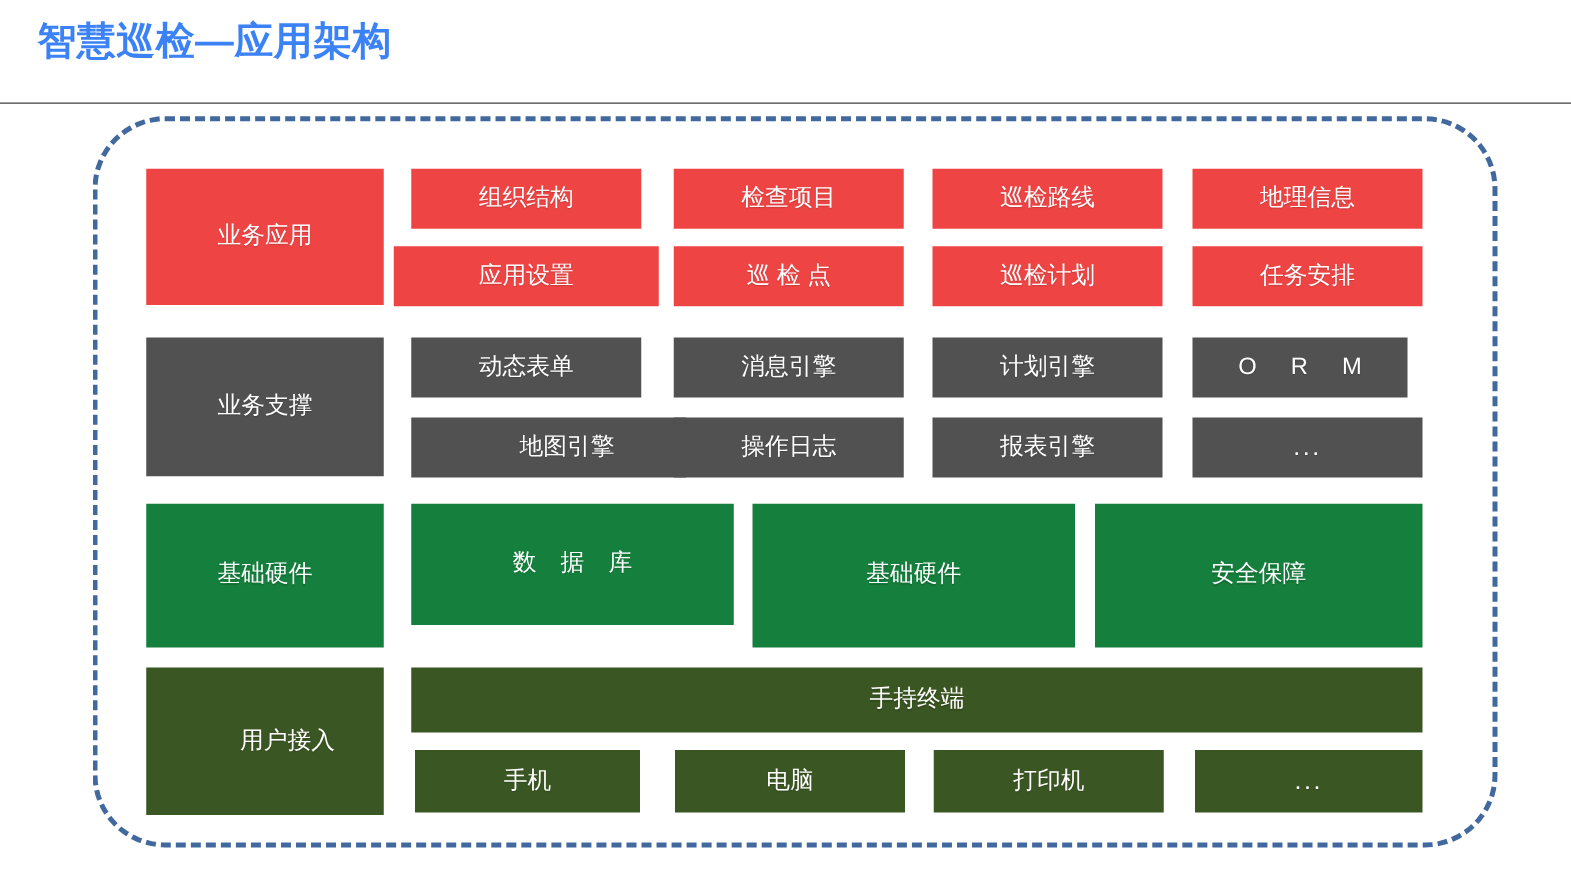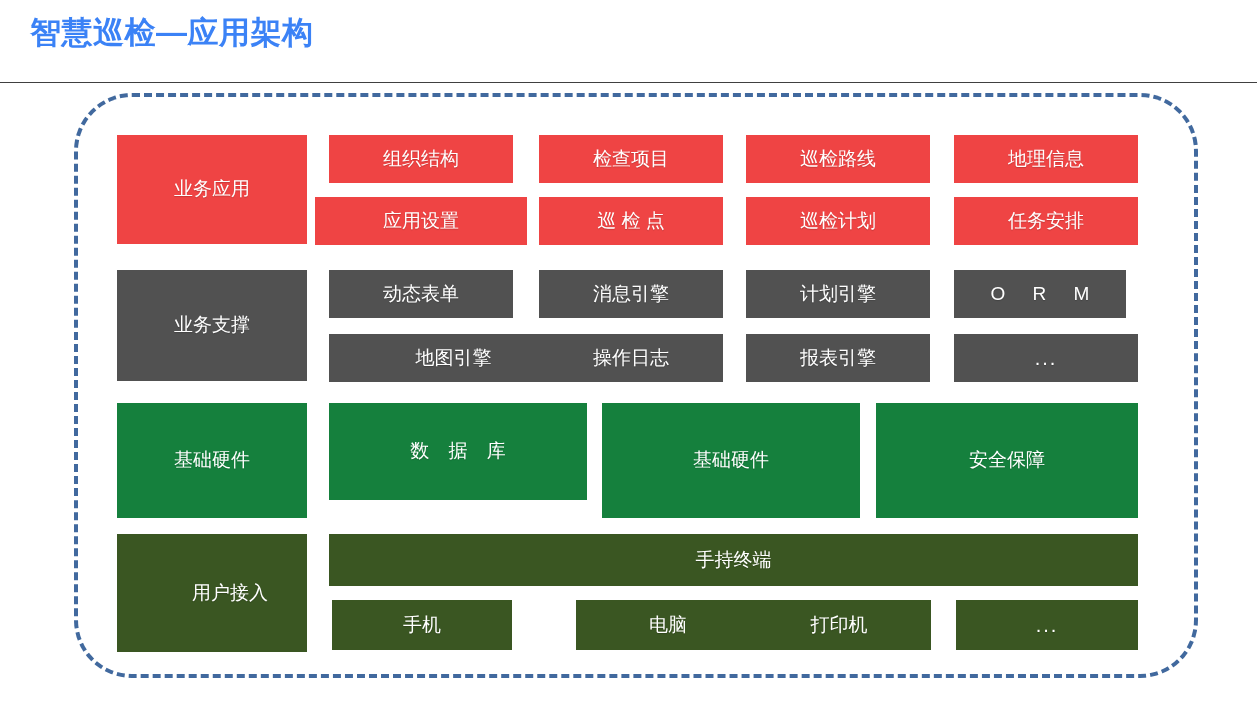--- a/index.html
+++ b/index.html
@@ -117,17 +117,17 @@
 
   <div class="box c-green spaced" style="left:329px; top:403px; width:258px; height:97px;">数 据 库</div>
   <div class="box c-green" style="left:602px; top:403px; width:258px; height:115px;">基础硬件</div>
   <div class="box c-green" style="left:876px; top:403px; width:262px; height:115px;">安全保障</div>
 
   <div class="box label c-dgreen" style="left:117px; top:534px; width:190px; height:118px;padding-left:36px;">用户接入</div>
 
   <div class="box c-dgreen" style="left:329px; top:534px; width:809px; height:52px;">手持终端</div>
 
   <div class="box c-dgreen" style="left:332px; top:600px; width:180px; height:50px;">手机</div>
-  <div class="box c-dgreen" style="left:540px; top:600px; width:184px; height:50px;margin-left:36px;">电脑</div>
+  <div class="box c-dgreen" style="left:540px; top:600px; width:184px; height:50px;">电脑</div>
   <div class="box c-dgreen" style="left:747px; top:600px; width:184px; height:50px;">打印机</div>
   <div class="box c-dgreen ellipsis-box" style="left:956px; top:600px; width:182px; height:50px;">...</div>
 
 </div>
 
 </body></html>

